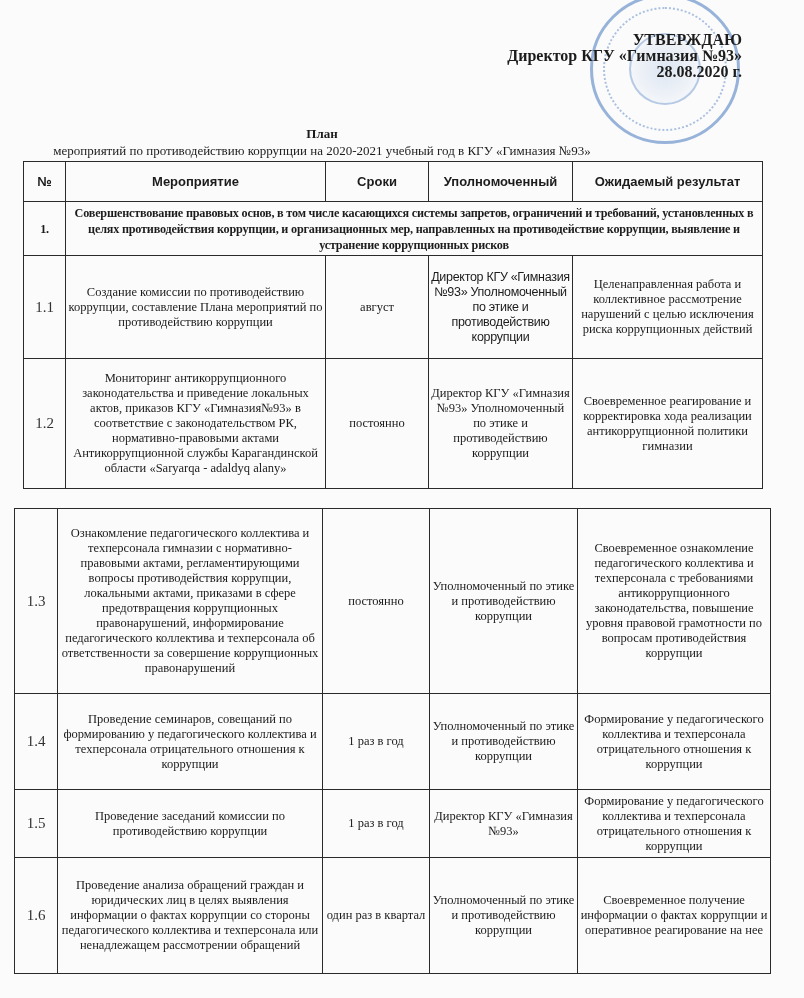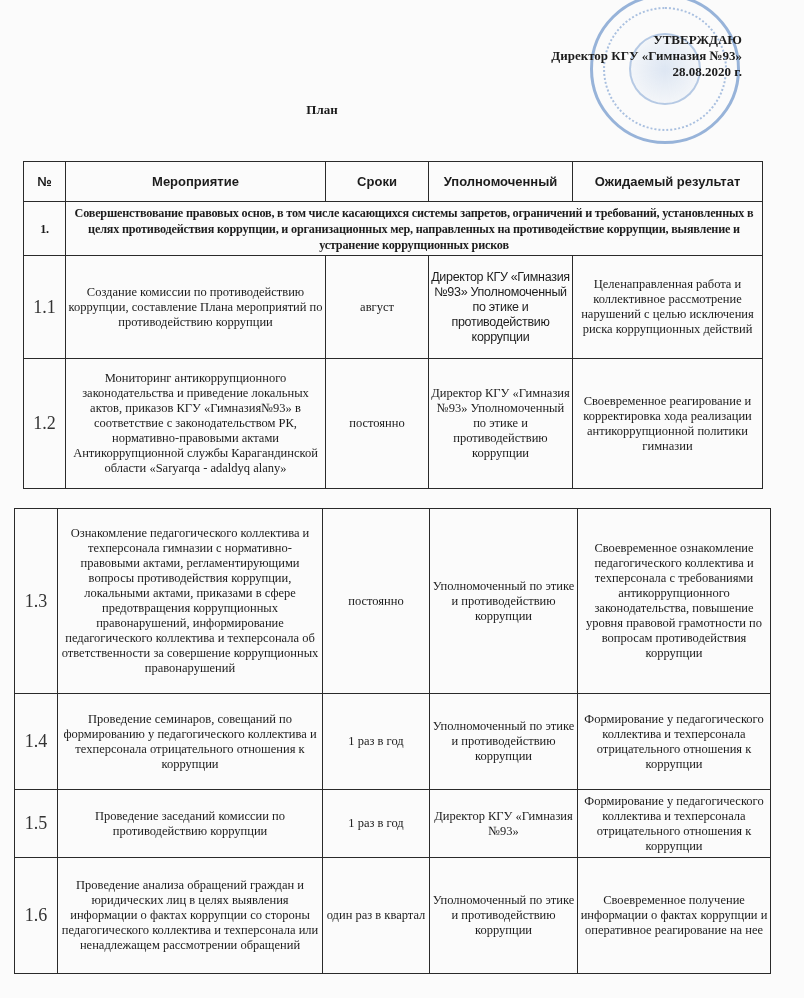--- a/index.html
+++ b/index.html
@@ -19,58 +19,59 @@
     content: ""; position: absolute; inset: 10px; border-radius: 50%;
     border: 2px dotted rgba(70,120,190,0.45);
   }
   .stamp::after {
     content: ""; position: absolute; inset: 36px; border-radius: 50%;
     border: 2px solid rgba(70,120,190,0.35);
     background: radial-gradient(circle, rgba(90,140,210,0.18) 0%, rgba(90,140,210,0.05) 70%);
   }
   .approve {
     position: absolute; right: 62px; top: 32px; text-align: right;
-    font-weight: bold; font-size: 13px; line-height: 16px;
+    font-weight: bold; font-size: 16px; line-height: 16px;
   }
   .approve .l1 { display:block; }
   .approve .sigline { display:inline-block; width: 62px; border-bottom: 1px solid #222; height: 12px; vertical-align: baseline; }
   .approve .sig { font-family: "DejaVu Sans", sans-serif; color: rgba(50,90,170,0.7); font-style: italic; font-weight: normal; margin-left: 4px;}
   .title {
-    position: absolute; left: 0; width: 644px; top: 101px; text-align: center;
+    position: absolute; left: 0; width: 644px; top: 125px; text-align: center;
     font-size: 13px; line-height: 17px;
   }
   .title .t1 { font-weight: bold; display: block; }
   table {
     position: absolute; border-collapse: collapse; table-layout: fixed;
     font-size: 12.5px; line-height: 15px;
   }
   td, th {
     border: 1.5px solid #2a2a2a; text-align: center; vertical-align: middle;
     padding: 1px 2px; overflow: hidden;
   }
   th { font-weight: bold; font-family: "Liberation Sans Narrow","Liberation Sans", sans-serif; font-size: 13px; }
-  td.num { font-size: 18px; color:#333; }
+  td.num { font-size: 15px; color:#333; }
   .section td.sec { font-weight: bold; font-family: Liberation Serif, serif; font-size: 12.2px; line-height: 16px; letter-spacing: -0.2px; }
   .narrow { font-family: "Liberation Sans", sans-serif; font-size: 12.5px; letter-spacing: -0.3px; }
   #t1 { left: 23px; top: 161px; width: 739px; }
   #t2 { left: 14px; top: 508px; width: 756px; }
 </style>
 </head>
 <body>
 
 <div class="stamp"></div>
 
 <div class="approve">
   <span class="l1">УТВЕРЖДАЮ</span>
   <span class="l1">Директор КГУ «Гимназия №93»</span>
   <span class="l1">28.08.2020 г.</span>
 </div>
 
 <div class="title">
   <span class="t1">План</span>
+  <span>мероприятий по противодействию коррупции на 2020-2021 учебный год в КГУ  «Гимназия №93»</span>
 </div>
 
 <table id="t1">
   <colgroup>
     <col style="width:42px">
       <col style="width:260px">
       <col style="width:103px">
       <col style="width:144px">
       <col style="width:190px">
   </colgroup>

